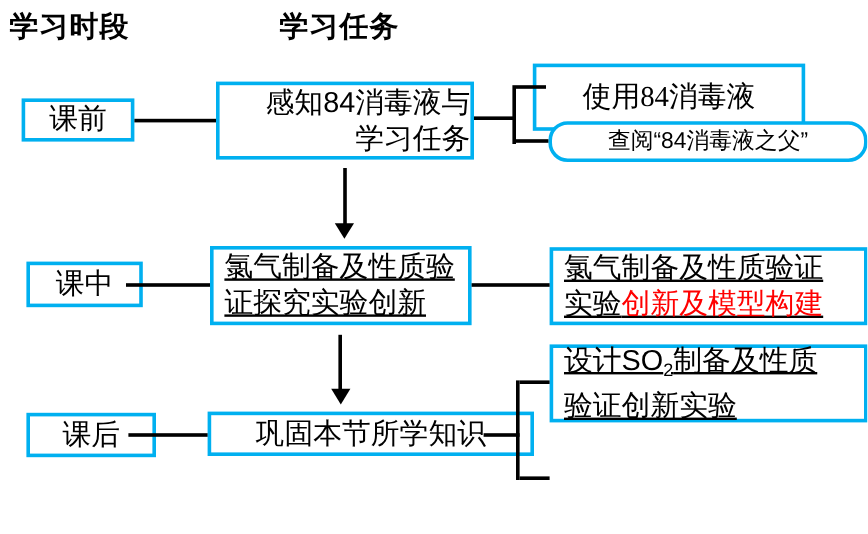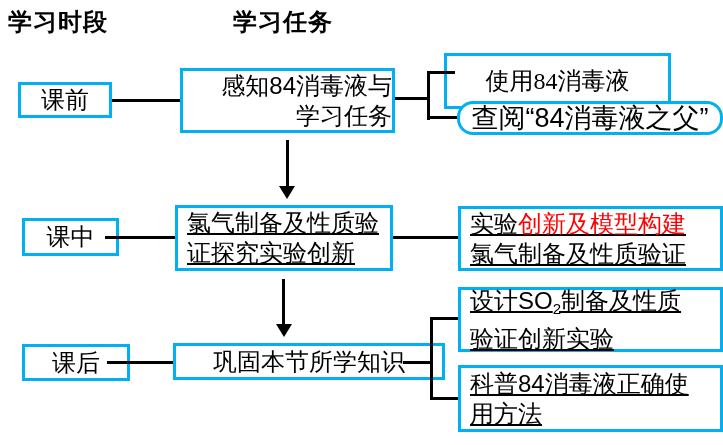--- a/index.html
+++ b/index.html
@@ -45,21 +45,21 @@
   }
   .ahead {
     position: absolute;
     width: 0; height: 0;
     border-left: 8px solid transparent;
     border-right: 8px solid transparent;
     border-top: 13px solid var(--line);
   }
   .red-text { color: var(--red); }
   .sub2 { font-size: 15px; vertical-align: -5px; }
-  .fs23 { font-size: 27px; border-radius: 16px; }
+  .fs23 { font-size: 19px; border-radius: 16px; }
 </style>
 </head>
 <body>
 
 <div class="canvas">
 
   <div class="hdr" style="left:8px; top:6px;">学习时段</div>
   <div class="hdr" style="left:233px; top:6px;">学习任务</div>
 
   <div class="box center" style="left:18px; top:82px; width:94px; height:36px;">课前</div>
@@ -73,37 +73,33 @@
   <div class="box leftpad" style="left:175px; top:205px; width:218px; height:66px;">
     <div>氯气制备及性质验</div>
     <div>证探究实验创新</div>
   </div>
   <div class="box center" style="left:173px; top:343px; width:272px; height:37px;">巩固本节所学知识</div>
 
   <div class="box center" style="left:444px; top:53px; width:227px; height:56px;font-family:Liberation Serif, serif;">使用84消毒液</div>
   <div class="box center fs23" style="left:457px; top:101px; width:266px; height:34px;">查阅“84消毒液之父”</div>
 
   <div class="box leftpad" style="left:458px; top:206px; width:265px; height:65px;">
+    <div>氯气制备及性质验证</div>
     <div>
       <span>实验</span><span class="red-text">创新及模型构建</span>
     </div>
-    <div>氯气制备及性质验证</div>
   </div>
 
   <div class="box leftpad" style="left:458px; top:287px; width:265px; height:65px;text-align:center;">
     <div>
       <span>设计SO</span><span class="sub2">2</span><span>制备及性质</span>
     </div>
     <div>验证创新实验</div>
   </div>
 
-  <div class="box leftpad" style="left:458px; top:365px; width:265px; height:67px;">
-    <div>科普84消毒液正确使</div>
-    <div>用方法</div>
-  </div>
 
   <div class="cline" style="left:112px; top:99px; width:68px; height:3px;"></div>
   <div class="cline" style="left:395px; top:97px; width:35px; height:3px;"></div>
   <div class="cline" style="left:427px; top:71px; width:3px; height:49px;"></div>
   <div class="cline" style="left:430px; top:71px; width:25px; height:3px;"></div>
   <div class="cline" style="left:430px; top:116px; width:27px; height:3px;"></div>
 
   <div class="cline" style="left:286px; top:140px; width:3px; height:48px;"></div>
   <div class="ahead" style="left:279px; top:186px;"></div>
 

